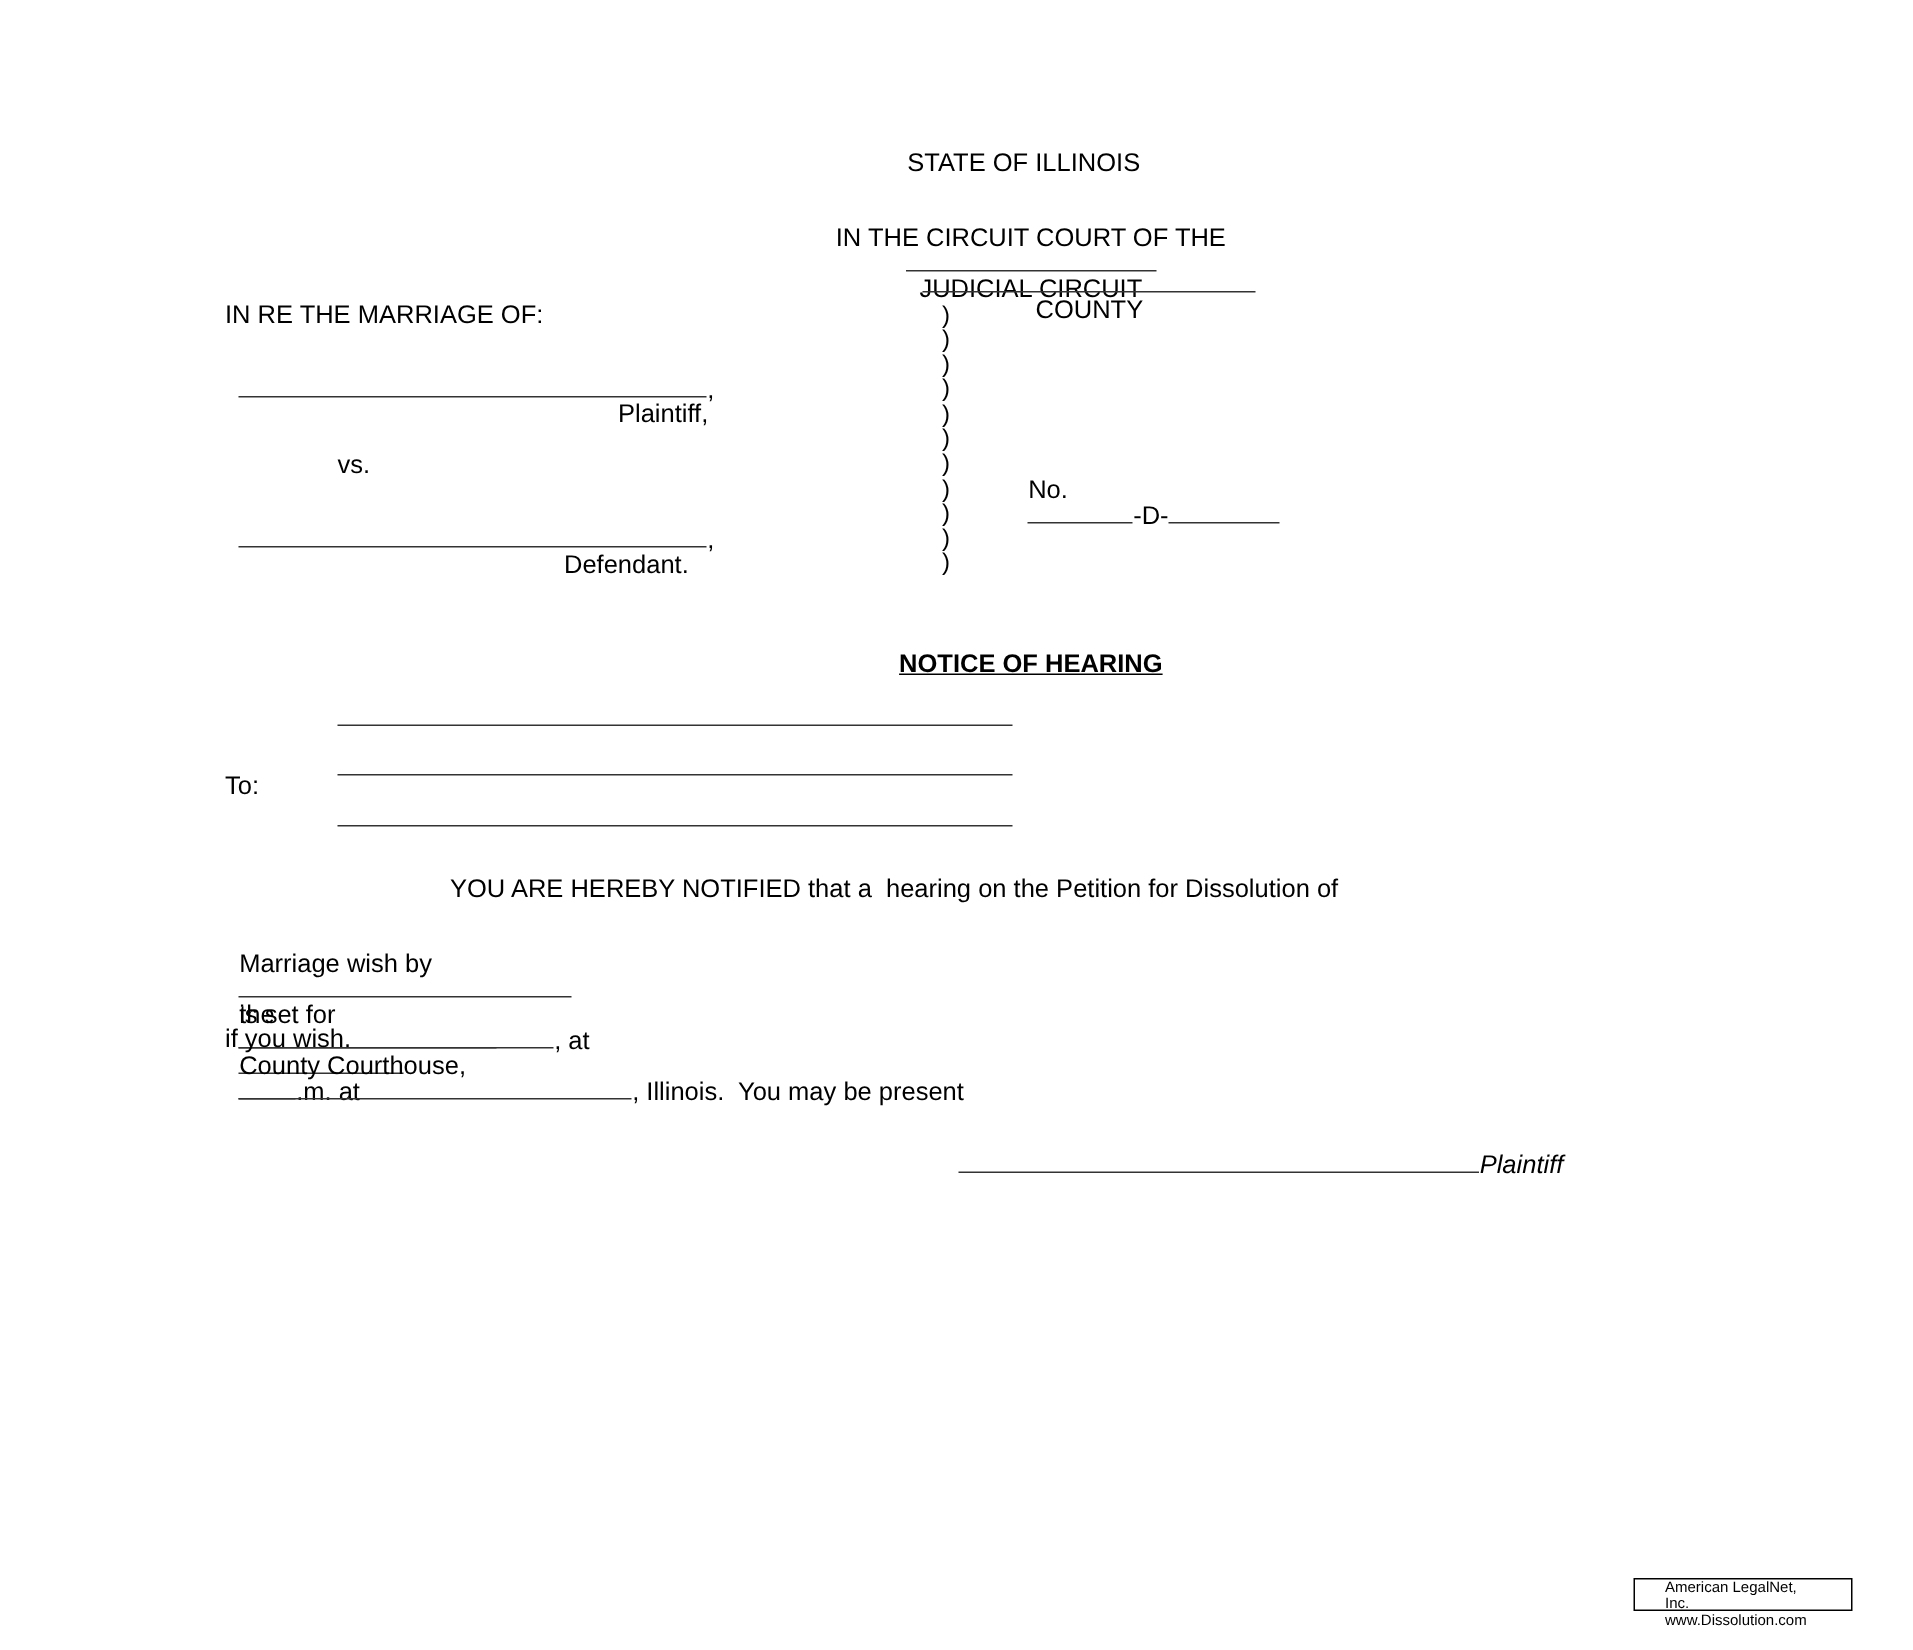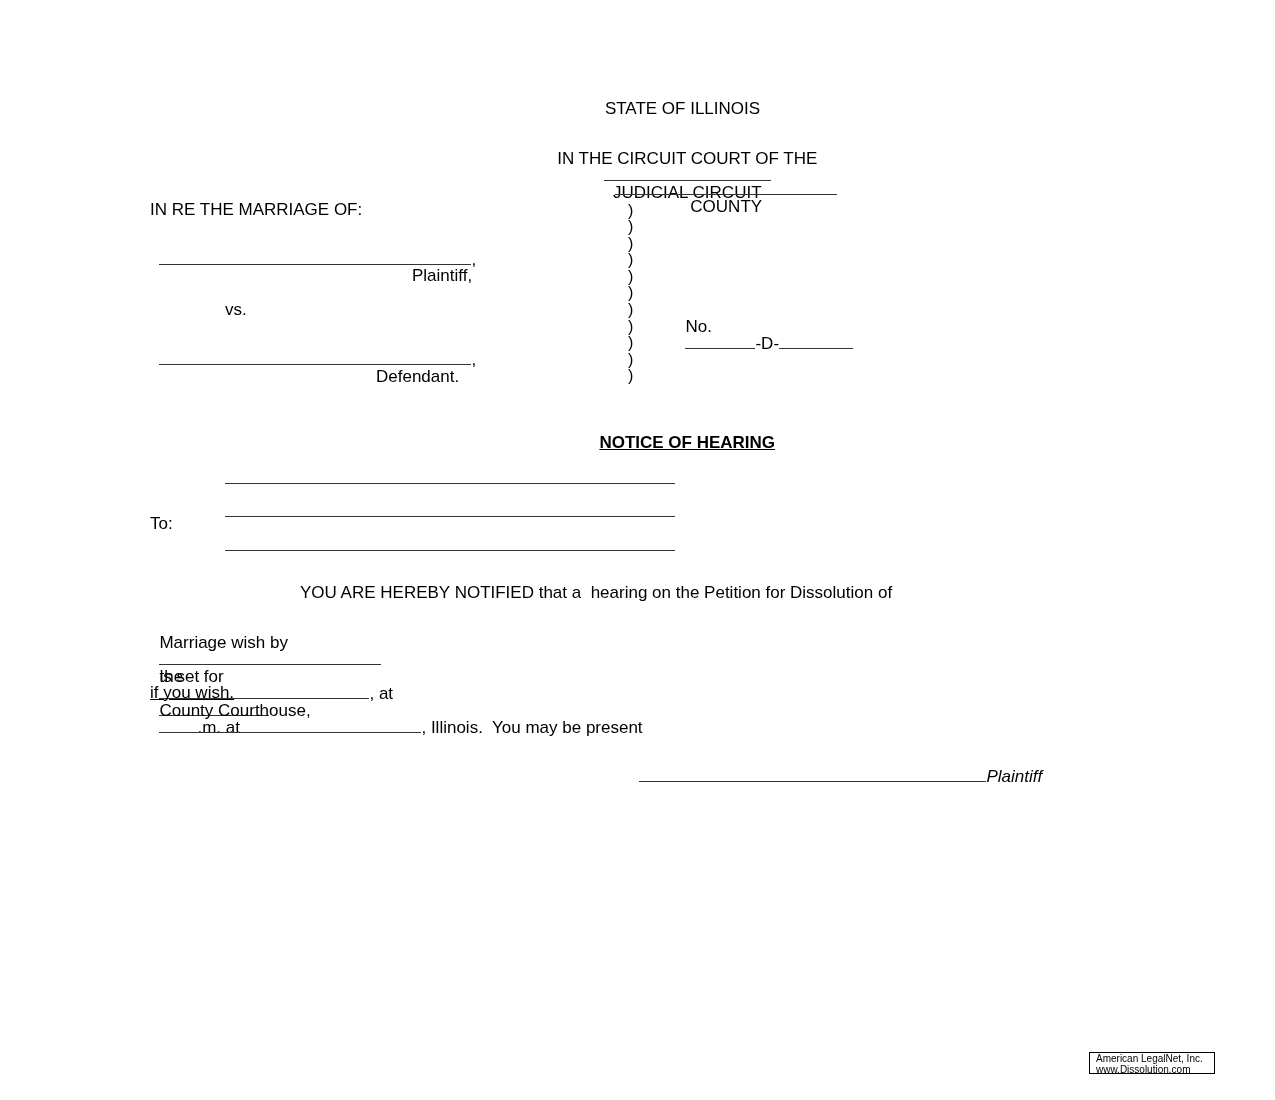--- a/index.html
+++ b/index.html
@@ -3,22 +3,22 @@
 <meta charset="utf-8">
 <style>
   html, body { margin: 0; padding: 0; background: #ffffff; }
   body { width: 1275px; height: 1100px; position: relative; overflow: hidden;
          font-family: "Liberation Sans", sans-serif; color: #000; font-size: 17px; }
   .abs { position: absolute; white-space: pre; line-height: 1; }
   .center { left: 0; width: 1275px; text-align: center; padding-left: 45px; }
   .line { display: inline-block; border-bottom: 1.2px solid #333; height: 0; vertical-align: baseline; }
   .title { font-weight: bold; text-decoration: underline; }
   .paren { position: absolute; left: 628px; width: 12px; font-size: 16px; line-height: 1; }
-  .footer-box { position: absolute; left: 1089px; top: 1052px; width: 126px; height: 22px;
-               border: 1px solid #000; font-size: 10px; line-height: 11px; padding: 0 6px;
+  .footer-box { position: absolute; left: 1089px; top: 1052px; width: 146px; height: 22px;
+               border: 1px solid #000; font-size: 10px; line-height: 11px; padding: 0 20px;
                box-sizing: border-box; }
 </style>
 </head>
 <body>
 
 <div class="abs center" style="top:100px;">STATE OF ILLINOIS</div>
 
 <div class="abs center" style="top:133px;">
   <span>IN THE CIRCUIT COURT OF THE</span>
   <span class="line" style="width:167px;"></span>
@@ -85,21 +85,21 @@
   <span class="line" style="width:38px;"></span><span>.m. at</span>
 </div>
 
 <div class="abs" style="left:150px; top:651px;">
   <span>the</span>
   <span class="line" style="width:172px;"></span>
   <span>County Courthouse,</span>
   <span class="line" style="width:262px;"></span><span>, Illinois.  You may be present</span>
 </div>
 
-<div class="abs" style="left:150px; top:684px;text-decoration:underline;">if you wish.</div>
+<div class="abs" style="left:150px; top:684px;">if you wish.</div>
 
 <div class="abs" style="left:630px; top:751px;font-style:italic;">
   <span class="line" style="width:347px;"></span><span>Plaintiff</span>
 </div>
 
 <div class="footer-box">
   <div>American LegalNet, Inc.</div>
   <div>www.Dissolution.com</div>
 </div>
 

